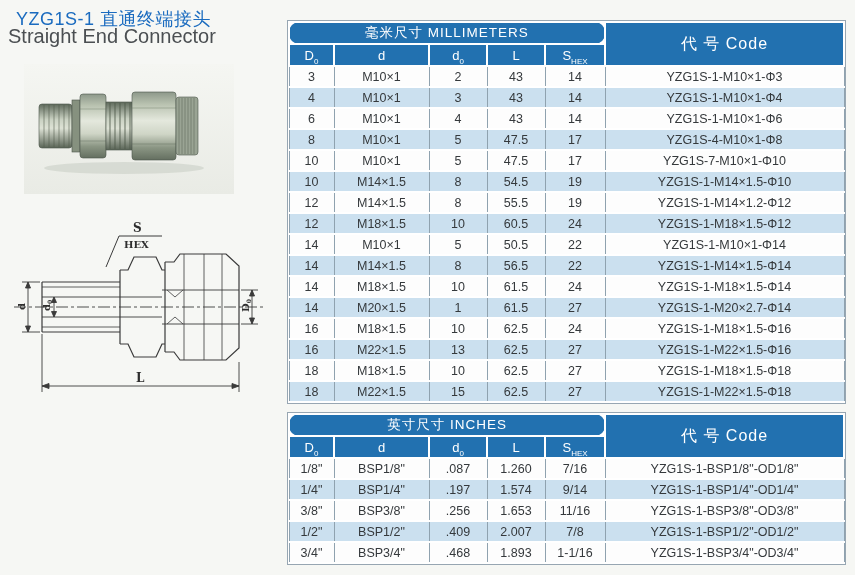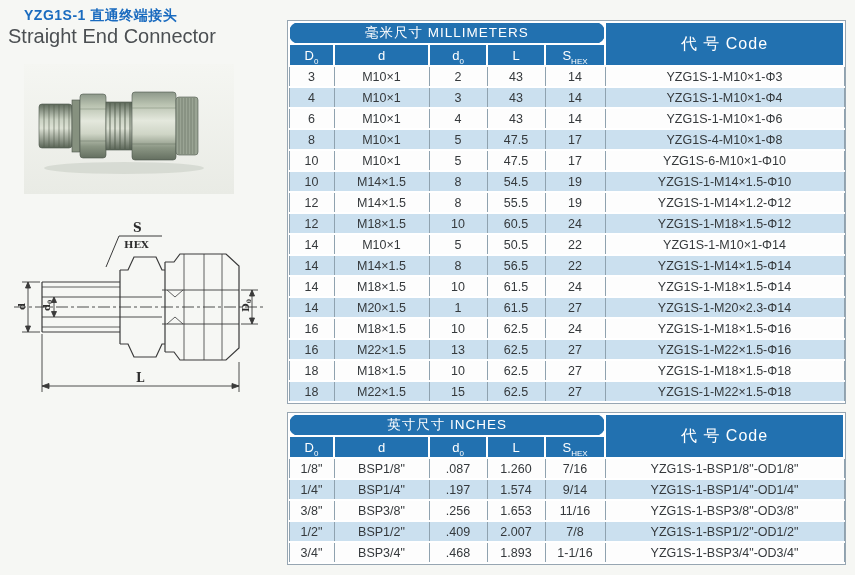--- a/index.html
+++ b/index.html
@@ -4,22 +4,22 @@
 <style>
   html,body{margin:0;padding:0;}
   body{
     width:855px;height:575px;position:relative;overflow:hidden;
     background:#f6f7f4;
     font-family:"Liberation Sans","DejaVu Sans",sans-serif;
     -webkit-font-smoothing:antialiased;
   }
   
   .title-zh{
-    position:absolute;left:24px;top:7px;
-    font-size:14px;font-weight:bold;color:var(--title-blue,#1a6bbf);
+    position:absolute;left:16px;top:7px;
+    font-size:18px;font-weight:normal;color:var(--title-blue,#1a6bbf);
     letter-spacing:.5px;white-space:nowrap;
   }
   .title-en{
     position:absolute;left:8px;top:25px;
     font-size:20px;color:#4b4f52;white-space:nowrap;
   }
   
   .photo-wrap{position:absolute;left:24px;top:64px;width:210px;height:130px;}
   .drawing-wrap{position:absolute;left:2px;top:210px;width:272px;height:192px;}
   svg{display:block;}
@@ -253,21 +253,21 @@
           <td>47.5</td>
           <td>17</td>
           <td>YZG1S-4-M10×1-Φ8</td>
         </tr>
         <tr>
           <td>10</td>
           <td>M10×1</td>
           <td>5</td>
           <td>47.5</td>
           <td>17</td>
-          <td>YZG1S-6-M10×1-Φ10</td>
+          <td>YZG1S-7-M10×1-Φ10</td>
         </tr>
         <tr>
           <td>10</td>
           <td>M14×1.5</td>
           <td>8</td>
           <td>54.5</td>
           <td>19</td>
           <td>YZG1S-1-M14×1.5-Φ10</td>
         </tr>
         <tr>
@@ -309,21 +309,21 @@
           <td>61.5</td>
           <td>24</td>
           <td>YZG1S-1-M18×1.5-Φ14</td>
         </tr>
         <tr>
           <td>14</td>
           <td>M20×1.5</td>
           <td>1</td>
           <td>61.5</td>
           <td>27</td>
-          <td>YZG1S-1-M20×2.3-Φ14</td>
+          <td>YZG1S-1-M20×2.7-Φ14</td>
         </tr>
         <tr>
           <td>16</td>
           <td>M18×1.5</td>
           <td>10</td>
           <td>62.5</td>
           <td>24</td>
           <td>YZG1S-1-M18×1.5-Φ16</td>
         </tr>
         <tr>

